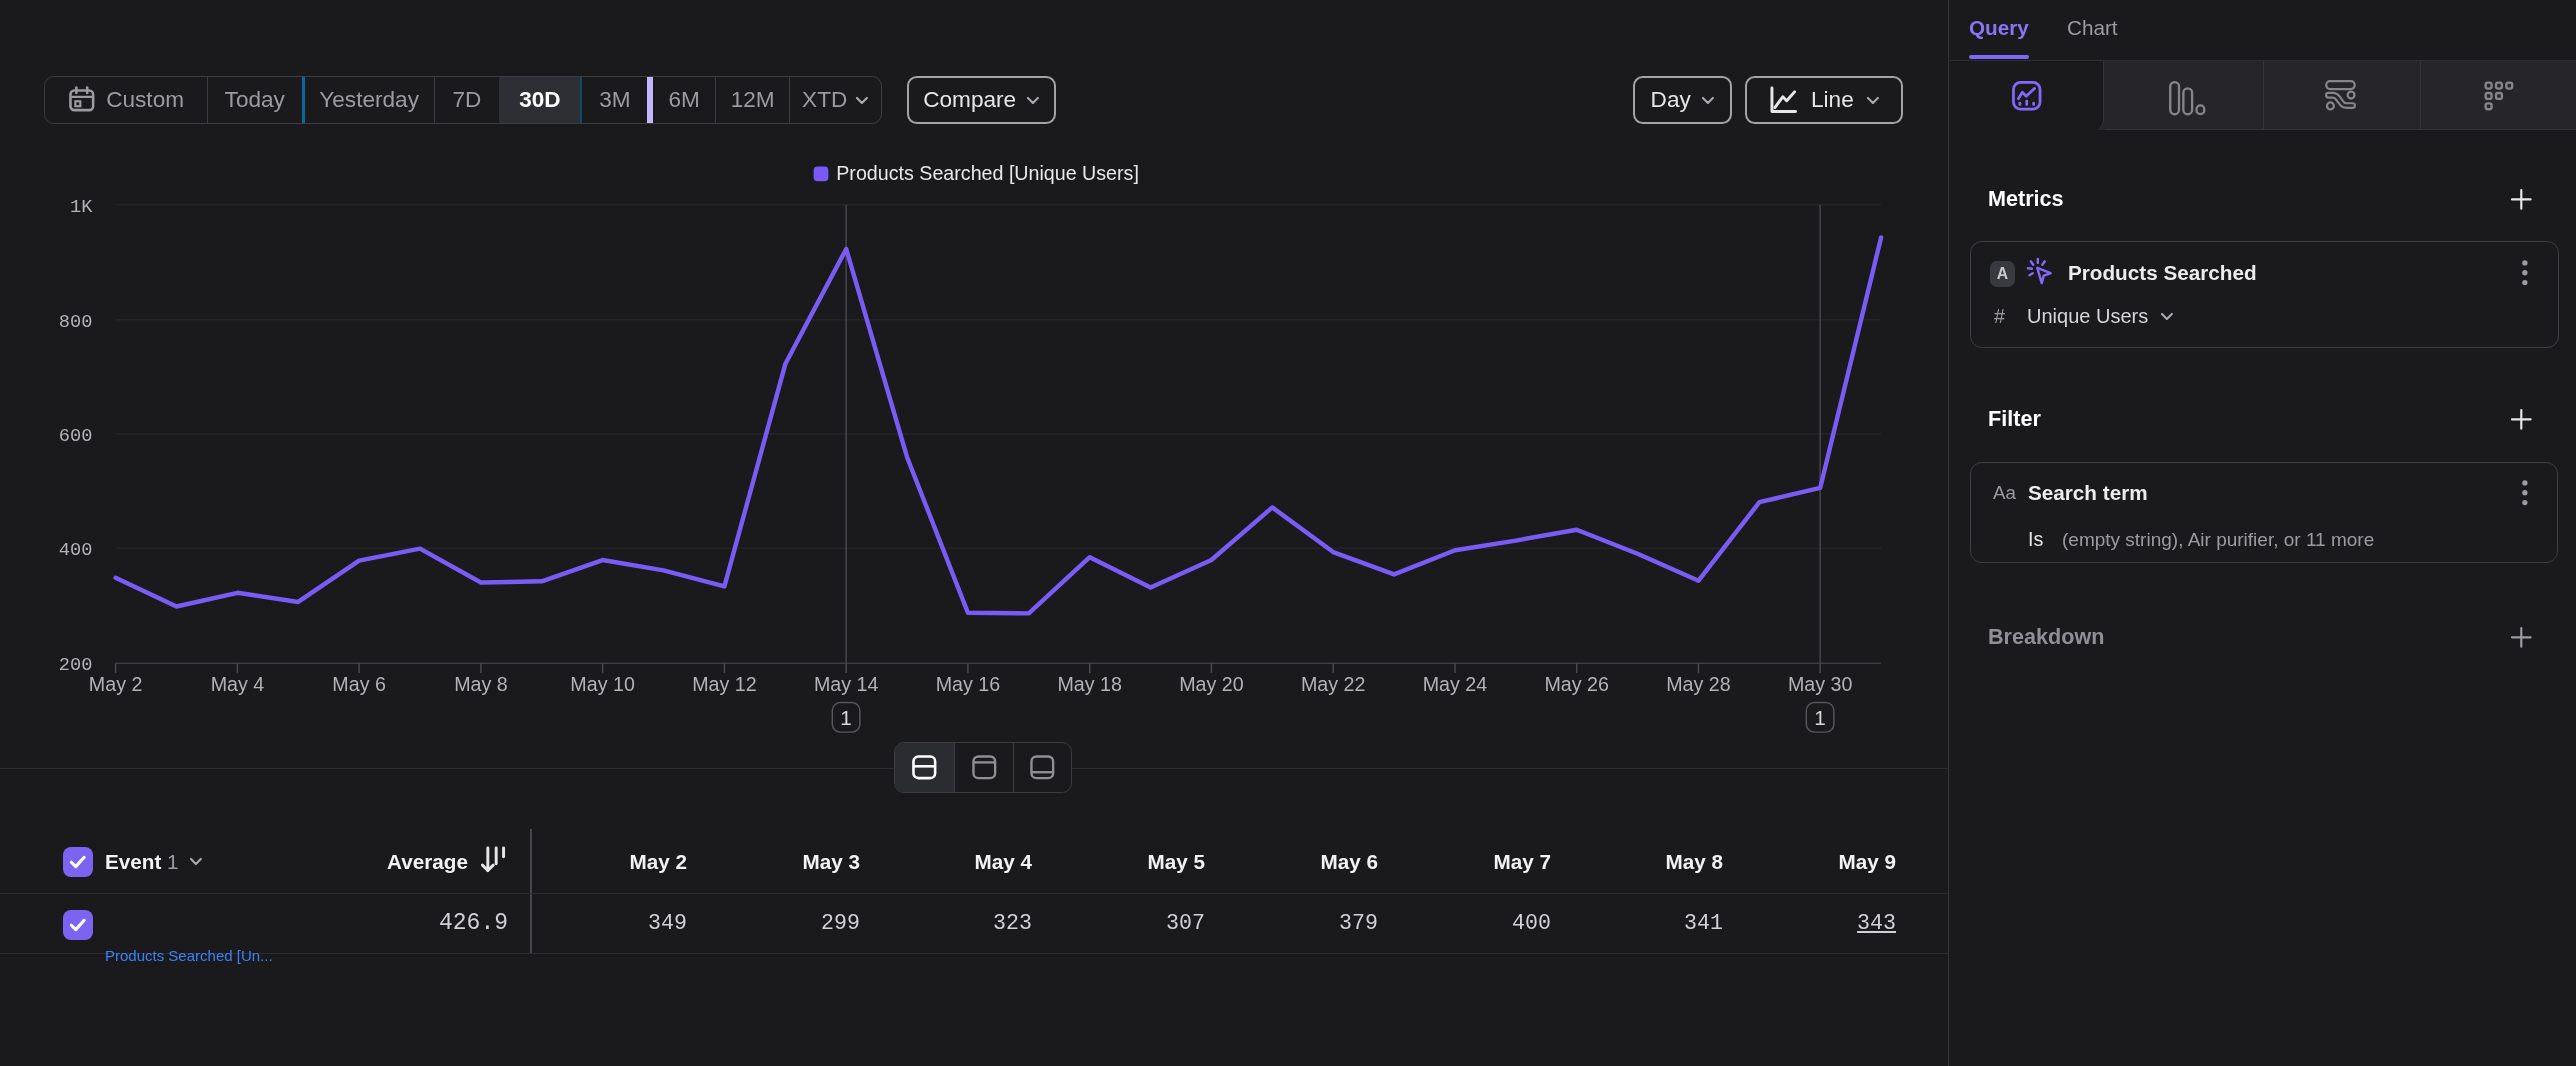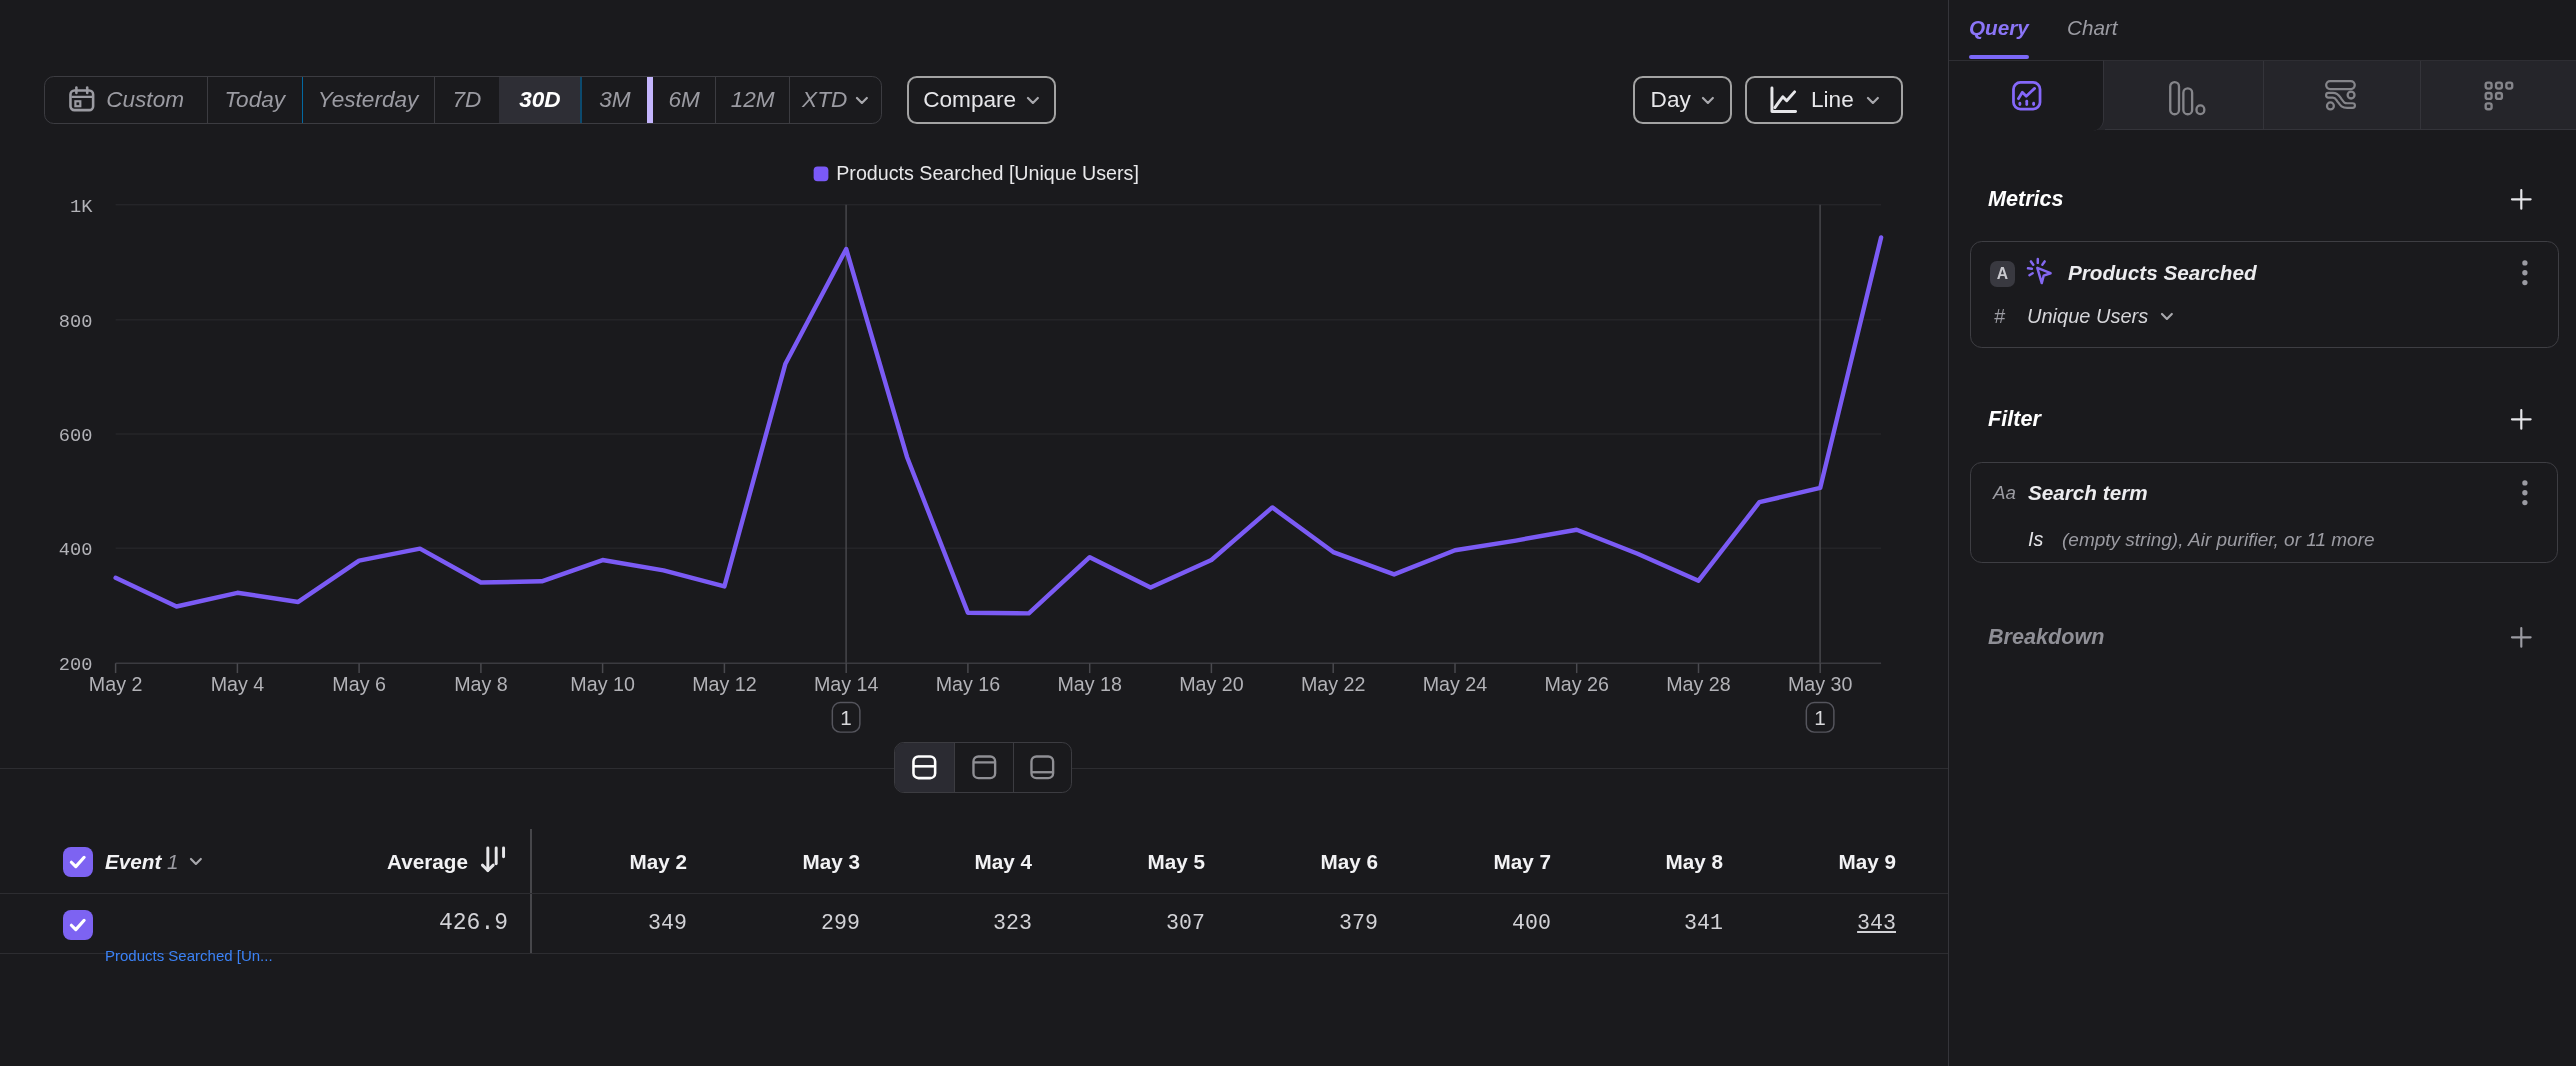--- a/index.html
+++ b/index.html
@@ -1,39 +1,39 @@
 <!DOCTYPE html>
 <html><head>
 <meta charset="utf-8">
 <style>
   * { margin:0; padding:0; box-sizing:border-box; }
   html,body { width:2576px; height:1067px; background:#1a1a1d; font-family:"Liberation Sans", sans-serif; overflow:hidden; }
   .abs { position:absolute; }
   .mono { font-family:"Liberation Mono", monospace; }
   .btn { position:absolute; top:76px; height:48px; border:2px solid #a3a3a3; border-radius:9.8px;
          display:flex; align-items:center; justify-content:center; color:#e6e6e9; font-size:22.6px; }
-  .vctr { display:flex; align-items:center;font-style:italic; }
+  .vctr { display:flex; align-items:center; }
 </style>
 </head>
 <body>
 <div class="abs" style="left:0;top:0;width:2576px;height:1067px;">
 
   <div class="abs" style="left:44px;top:76px;width:838px;height:48px;border:1px solid #3c3c41;border-radius:9.8px;display:flex;color:#9b9ba2;font-size:22.6px;overflow:hidden;">
     <div class="vctr" style="width:162px;justify-content:center;">
       <svg width="27.6" height="27.6" viewBox="0 0 28 28" style="margin-right:10.8px;">
         <rect x="2.5" y="4.5" width="23" height="20" rx="4" fill="none" stroke="#9b9ba2" stroke-width="2.6"></rect>
         <line x1="8.5" y1="1.5" x2="8.5" y2="7" stroke="#9b9ba2" stroke-width="2.6" stroke-linecap="round"></line>
         <line x1="19.5" y1="1.5" x2="19.5" y2="7" stroke="#9b9ba2" stroke-width="2.6" stroke-linecap="round"></line>
         <line x1="3.5" y1="11" x2="24.5" y2="11" stroke="#9b9ba2" stroke-width="2.4"></line>
         <rect x="7.5" y="15.5" width="5" height="5" fill="none" stroke="#9b9ba2" stroke-width="2.2"></rect>
       </svg>
       <span>Custom</span>
     </div>
     <div class="vctr" style="width:95px;justify-content:center;border-left:1px solid #3c3c41;">Today</div>
-    <div class="vctr" style="width:132px;justify-content:center;border-left:1px solid #0369a1;">Yesterday</div>
+    <div class="vctr" style="width:132px;justify-content:center;border-left:3px solid #0369a1;">Yesterday</div>
     <div class="vctr" style="width:66px;justify-content:center;border-left:1px solid #3c3c41;">7D</div>
     <div class="vctr" style="width:81px;justify-content:center;background:#2e2e35;color:#ffffff;font-weight:bold;">30D</div>
     <div class="vctr" style="width:67px;justify-content:center;border-left:2px solid #0c4a6e;">3M</div>
     <div class="vctr" style="width:68px;justify-content:center;border-left:6px solid #c4b5fd;">6M</div>
     <div class="vctr" style="width:74px;justify-content:center;border-left:1px solid #3c3c41;">12M</div>
     <div class="vctr" style="width:92px;justify-content:center;border-left:1px solid #3c3c41;">XTD
       <svg width="13.8" height="8.9" viewBox="0 0 14 9" style="margin-left:7.9px;">
           <path d="M2 2 L7 7 L12 2" fill="none" stroke="#a8a8ad" stroke-width="2.2" stroke-linecap="round" stroke-linejoin="round"></path>
         </svg>
     </div>

